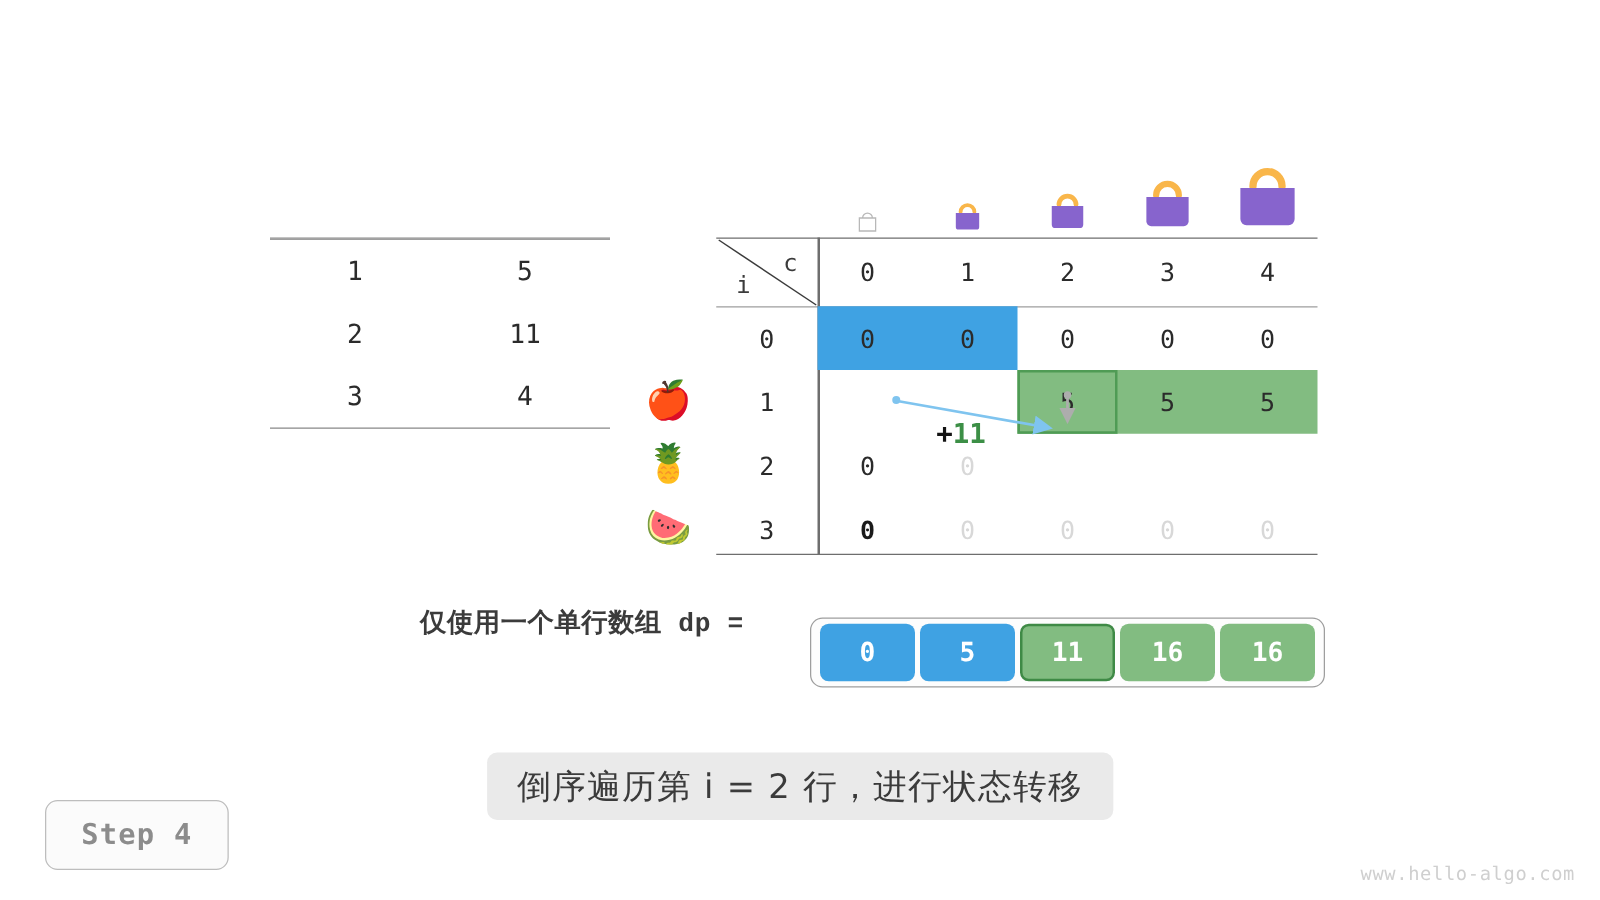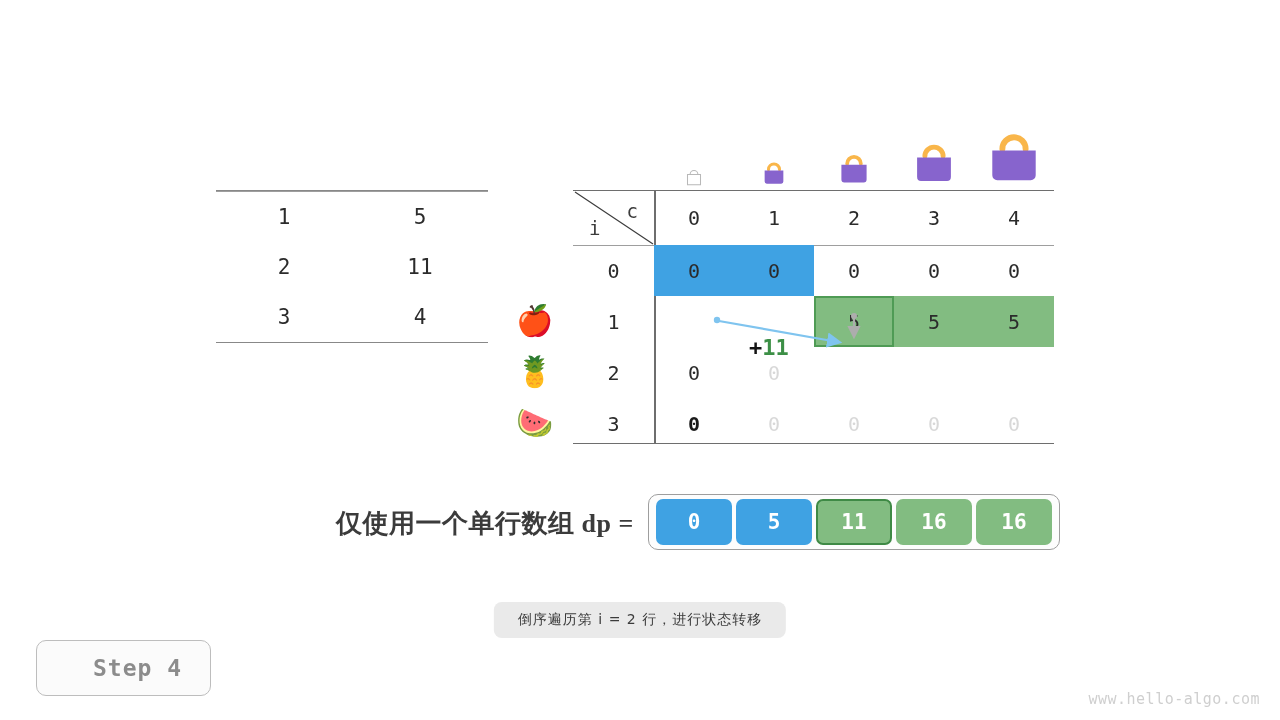--- a/index.html
+++ b/index.html
@@ -172,24 +172,24 @@
     font-size: 22px;
     font-weight: bold;
     white-space: nowrap;
   }
   .plus-label .sign { color: #141414; }
   .plus-label .num  { color: #3c8f46; }
 
   
   #dp-strip-label {
     position: absolute;
-    left: 336px; top: 506px;
-    font-size: 26px; font-weight: bold; color: #3b3b3b;
+    left: 336px; top: 484px;
+    font-size: 21px; font-weight: bold; color: #3b3b3b;
     letter-spacing: 0.5px;
-    font-family: Liberation Serif, serif;
+    font-family: Liberation Mono, monospace;
   }
   #dp-strip {
     position: absolute;
     left: 648px; top: 494px;
     height: 56px;
     border: 1.5px solid #9e9e9e;
     border-radius: 10px;
     background: #fdfdfd;
     display: flex;
     align-items: center;
@@ -210,39 +210,38 @@
 
   
   #caption {
     position: absolute;
     left: 50%;
     transform: translateX(-50%);
     top: 602px;
     background: #eaeaea;
     border-radius: 8px;
     padding: 9px 24px;
-    font-size: 14px;
+    font-size: 27px;
     color: #3b3b3b;
     letter-spacing: 1px;
     font-family: "DejaVu Sans", sans-serif;
     white-space: nowrap;
   }
 
   
   #step-badge {
     position: absolute;
     left: 36px; top: 640px;
     width: 145px; height: 54px;
     border: 1.5px solid #bdbdbd;
     border-radius: 10px;
     background: #fbfbfb;
     display: flex; align-items: center; justify-content: center;
     font-size: 23px; font-weight: bold; color: #8c8c8c;
     letter-spacing: 1px;
-    padding-left: 28px;
   }
 
   
   #watermark {
     position: absolute;
     right: 20px; bottom: 12px;
     font-size: 15px;
     color: #cfcfcf;
     letter-spacing: 0.5px;
   }

